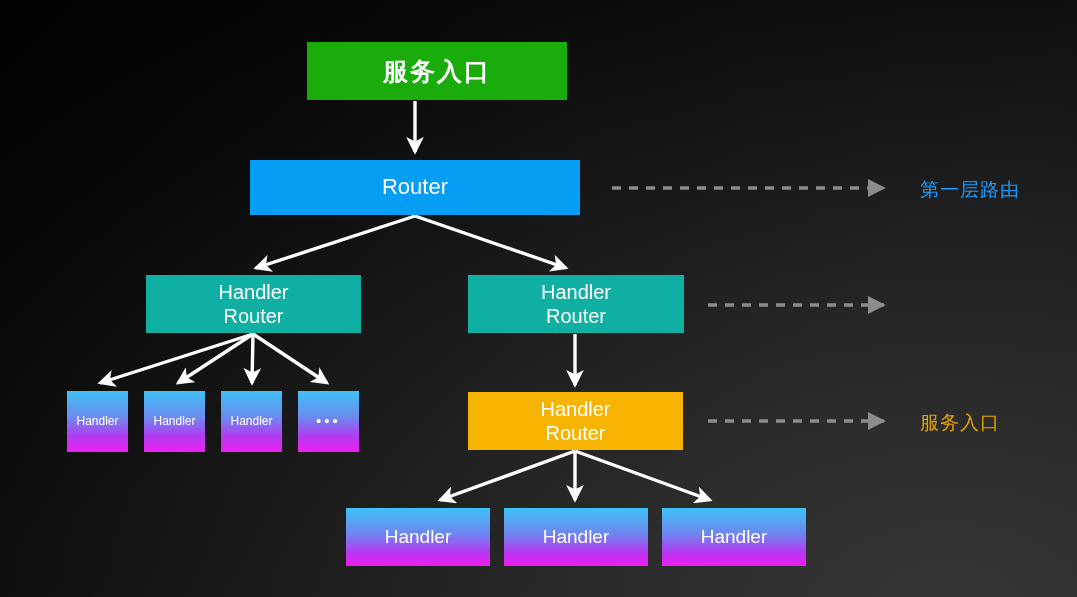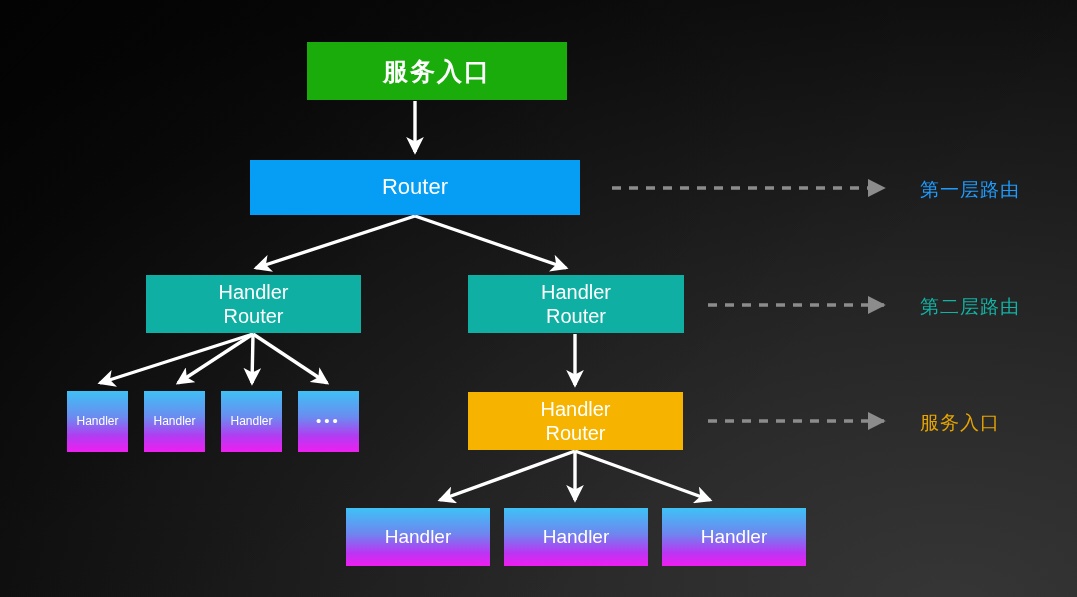--- a/index.html
+++ b/index.html
@@ -178,16 +178,15 @@
     <span class="node-line">Handler</span>
   </div>
   <div class="node handler-lg" style="left:504px; top:508px; width:144px; height:58px;">
     <span class="node-line">Handler</span>
   </div>
   <div class="node handler-lg" style="left:662px; top:508px; width:144px; height:58px;">
     <span class="node-line">Handler</span>
   </div>
 
   <div class="layer-label" style="left:920px; top:177px; color:#1e9cff;">第一层路由</div>
-  <div class="layer-label" style="left:920px; top:294px; color:#12b3a5;">第二层路由</div>
   <div class="layer-label" style="left:920px; top:410px; color:#e5a400;">服务入口</div>
 
 </div>
 
 </body></html>

